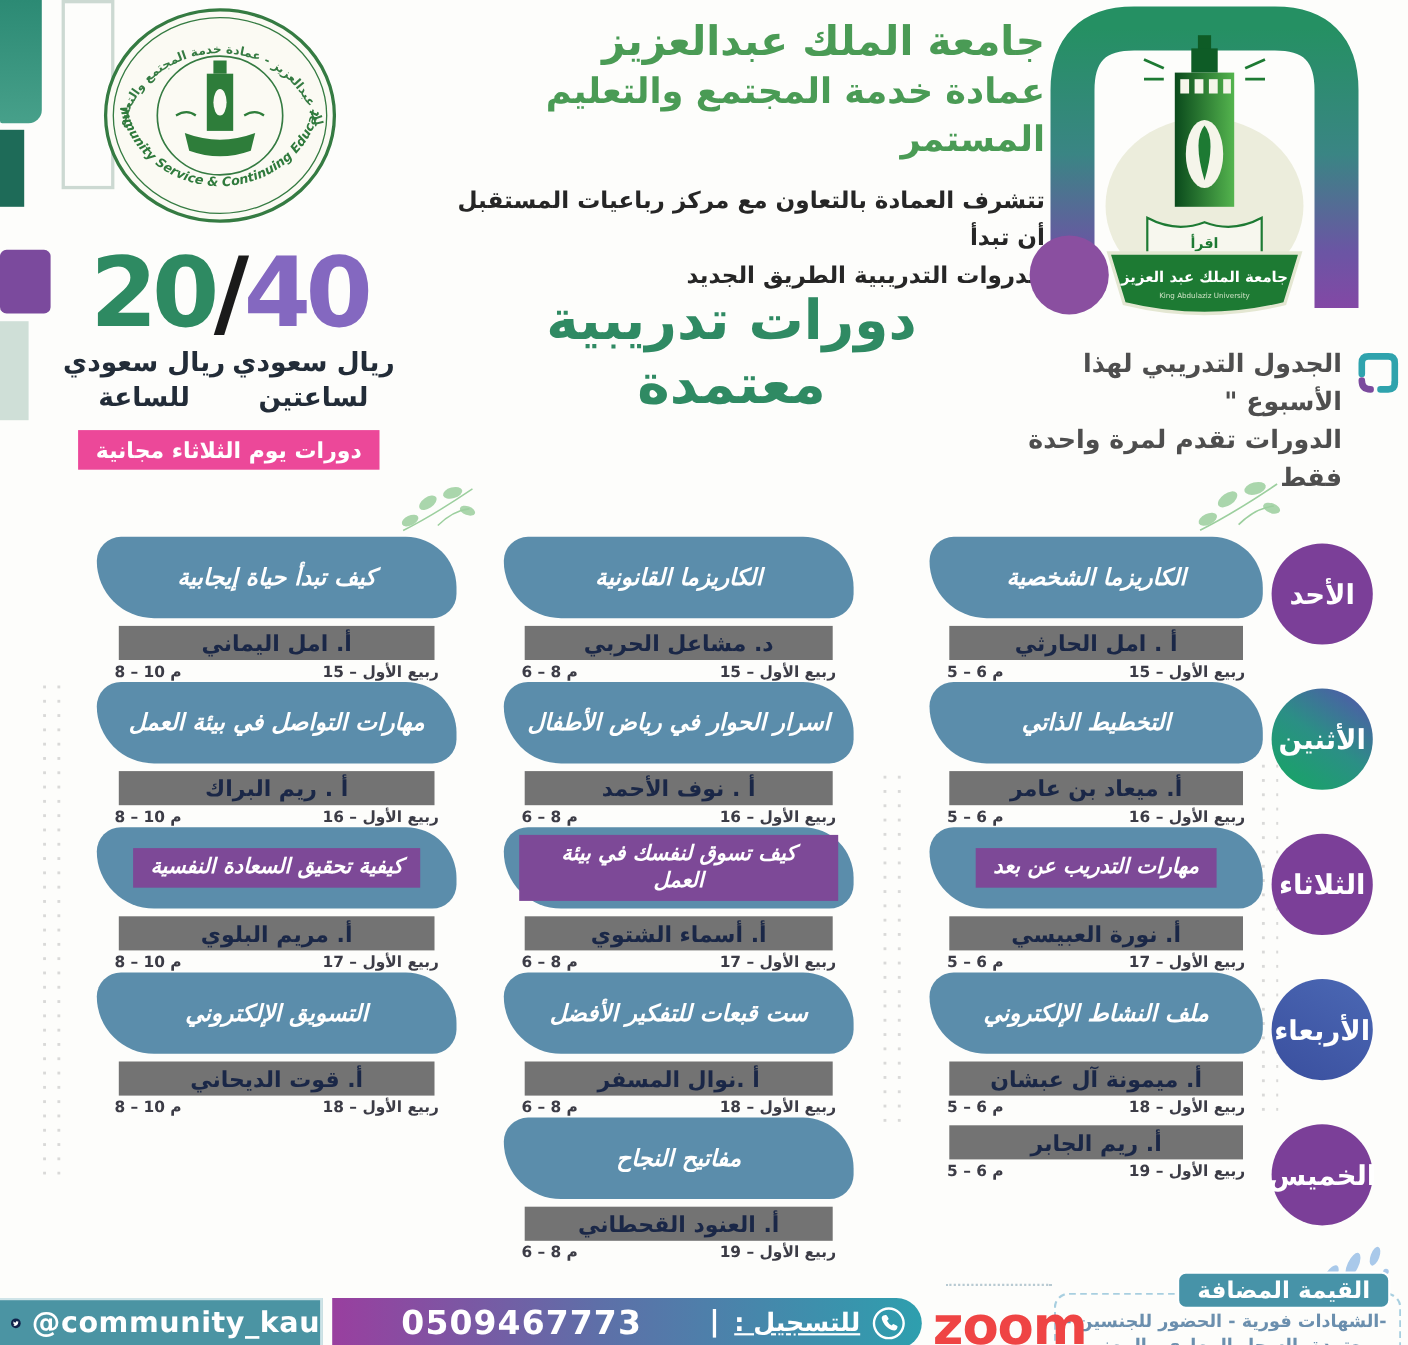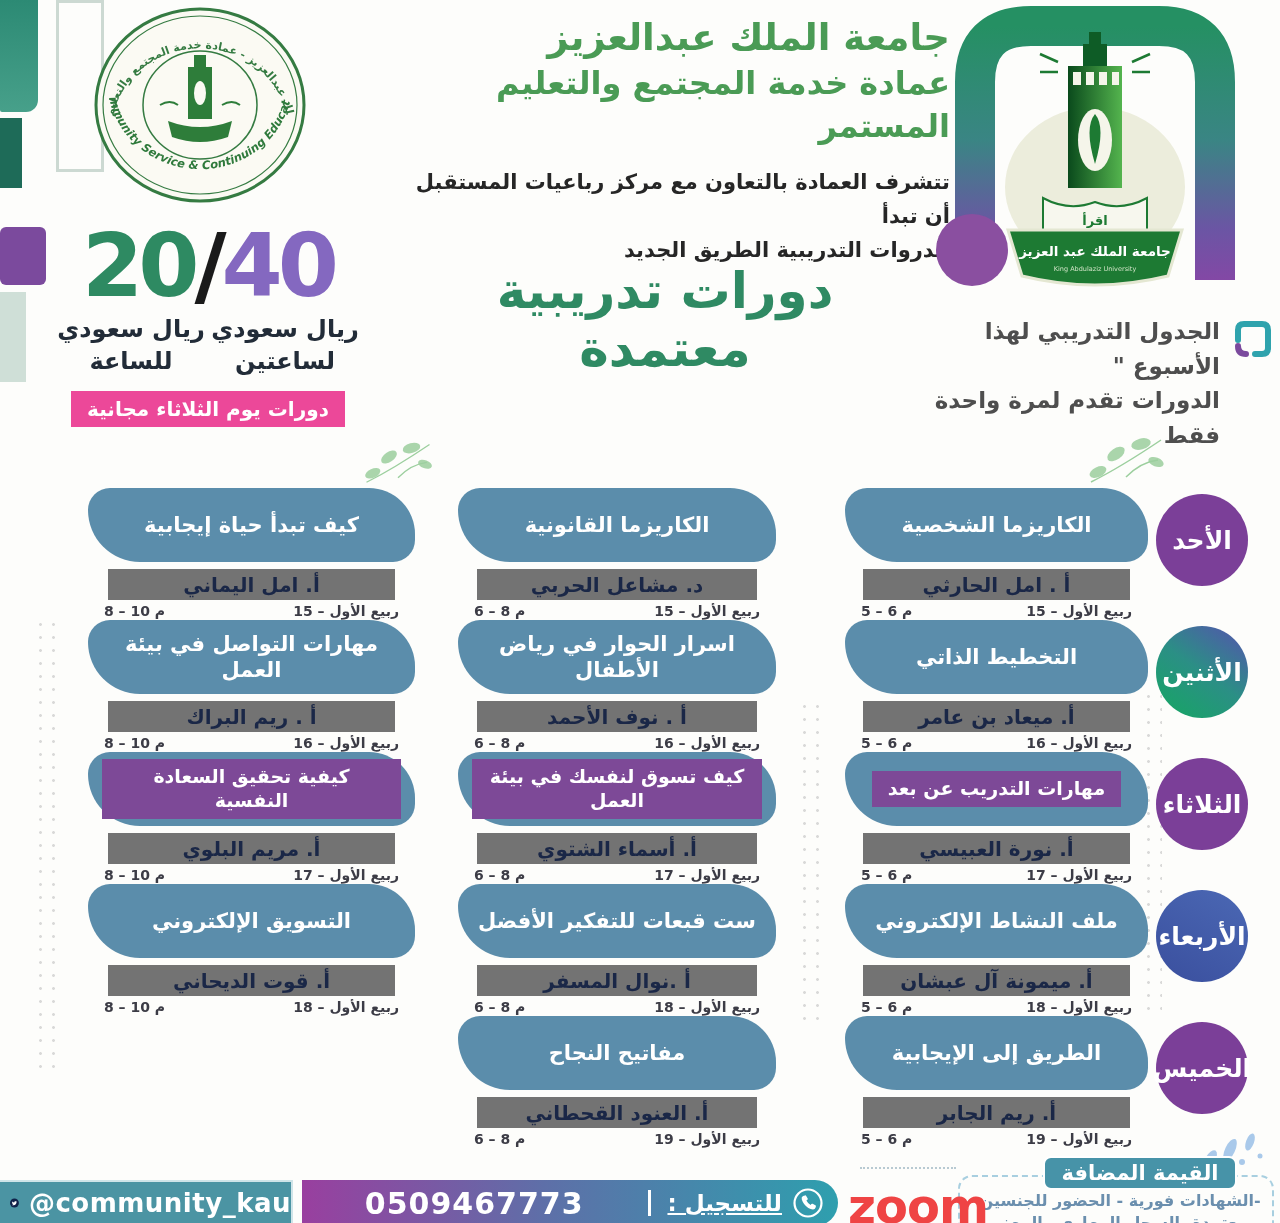--- a/index.html
+++ b/index.html
@@ -38,40 +38,40 @@
   .week-note-text{width:330px;text-align:right;font-size:23px;font-weight:700;color:#4e4e4e;line-height:1.5;direction:rtl;}
 
   
   .row{position:absolute;left:0;width:1280px;height:132px;}
   .course{position:absolute;top:0;}
   .col-r{left:845px;width:303px;}
   .col-m{left:458px;width:318px;}
   .col-l{left:88px;width:327px;}
   .course-title{background:#5b8dab;color:#fff;font-weight:700;font-size:21px;text-align:center;
                 height:74px;display:flex;align-items:center;justify-content:center;
-                border-radius:22px 46px 22px 52px;padding:4px 14px;box-sizing:border-box;direction:rtl;line-height:1.25;}
+                border-radius:22px 46px 22px 52px;padding:4px 14px;box-sizing:border-box;direction:rtl;line-height:1.25;font-style:italic;}
   .hl .course-title .tt{background:#7d4997;padding:6px 16px;font-size:19px;}
   .instructor{background:#737373;color:#1a2747;font-weight:700;font-size:20px;text-align:center;
               margin:7px auto 0;width:88%;padding:4px 0 3px;direction:rtl;}
   .meta{display:flex;direction:rtl;justify-content:space-between;margin-top:3px;padding:0 16px;
         font-size:14px;font-weight:700;color:#3c3c46;}
   .day{position:absolute;left:1156px;top:6px;width:92px;height:92px;border-radius:50%;color:#fff;
        display:flex;align-items:center;justify-content:center;font-size:25px;font-weight:700;direction:rtl;}
   .day-sun,.day-tue,.day-thu{background:#7b3f98;}
   .day-mon{background:linear-gradient(215deg,#5158ab 5%,#2b8f85 50%,#17a565 95%);}
   .day-wed{background:linear-gradient(210deg,#4b68b4,#3a4f9e);}
 
   
   .dots{position:absolute;background-image:radial-gradient(#adadad 1.2px,transparent 1.6px);
         background-size:13px 13px;opacity:.45;}
   .dotline{position:absolute;border-top:2px dotted #b8cad2;width:96px;}
 
   
   .av-box{left:958px;top:1175px;width:312px;height:70px;border:2px dashed #a8cfe0;border-radius:14px;}
-  .av-badge{left:1043px;top:1156px;width:190px;background:#4793a8;color:#fff;text-align:center;
+  .av-badge{left:1070px;top:1156px;width:190px;background:#4793a8;color:#fff;text-align:center;
             font-size:21px;font-weight:700;padding:3px 0;border-radius:8px;border:2px solid #fff;direction:rtl;}
   .av-text{left:960px;top:1190px;width:308px;text-align:center;direction:rtl;color:#6b8fae;
            font-size:16px;font-weight:700;line-height:1.4;}
 
   
   .f-twitter{left:0;top:1180px;width:293px;height:46px;background:#4b94a3;border:2px solid #cfe4e8;border-left:none;
              box-sizing:border-box;display:flex;align-items:center;gap:10px;padding-left:10px;}
   .f-twitter span{color:#fff;font-size:26px;font-weight:700;letter-spacing:.5px;}
   .f-bar{left:302px;top:1180px;width:536px;height:46px;border-radius:0 26px 26px 0;
          background:linear-gradient(90deg,#993f9f,#5e6fa8 45%,#2e9fae);
@@ -370,23 +370,20 @@
         <span dir="ltr">8 – 10 م</span>
       </div>
     </div>
   </div>
 
   <div class="row" style="top:1016px;">
     <div class="day day-thu">
         <span>الخميس</span>
       </div>
     <div class="course col-r">
-      <div class="course-title">
-          <span class="tt">الطريق إلى الإيجابية</span>
-        </div>
       <div class="instructor">أ. ريم الجابر</div>
       <div class="meta">
         <span dir="ltr">19 – ربيع الأول</span>
         <span dir="ltr">5 – 6 م</span>
       </div>
     </div>
     <div class="course col-m">
       <div class="course-title">
           <span class="tt">مفاتيح النجاح</span>
         </div>

